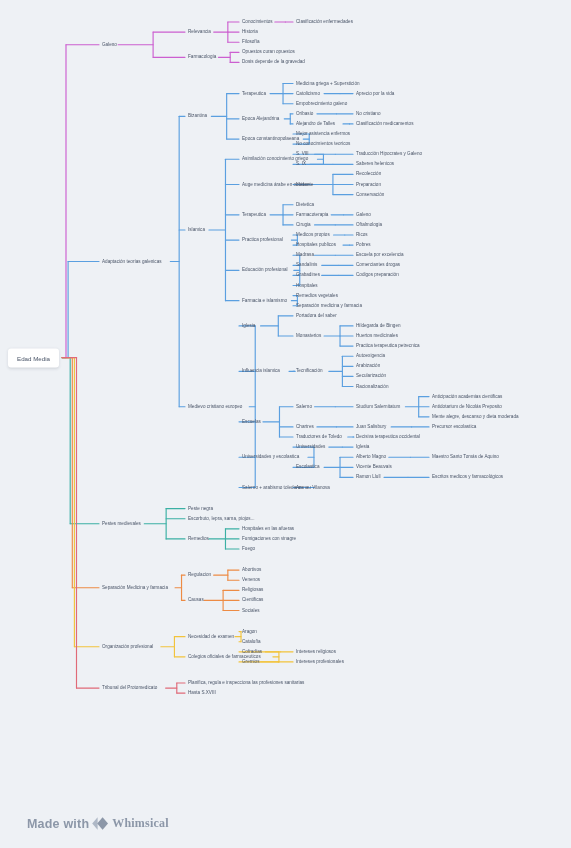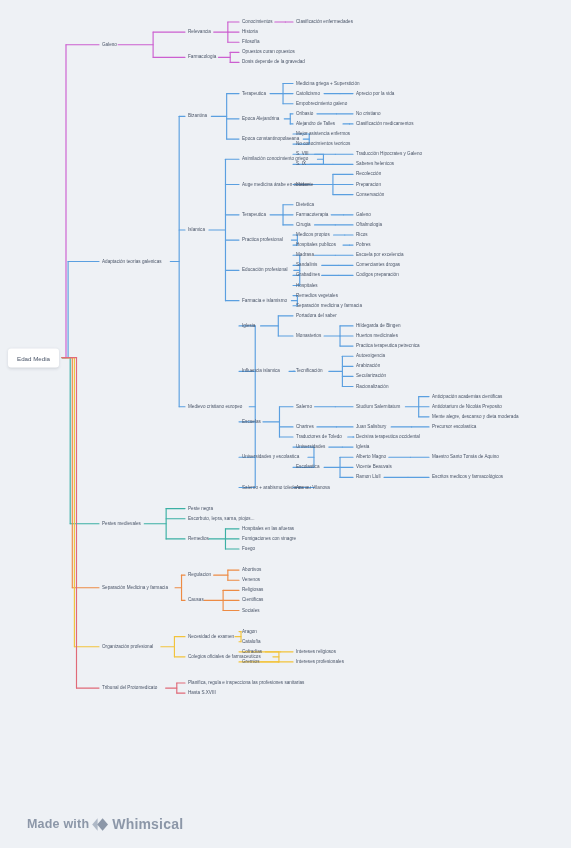--- a/index.html
+++ b/index.html
@@ -36,21 +36,21 @@
   .footer {
     position: absolute;
     left: 27px; top: 816px;
     display: flex; align-items: center; gap: 2px;
     color: #8c97a8;
     font-size: 12.5px;
     font-weight: bold;
     letter-spacing: .2px;
   }
   .footer .mark { display:flex; align-items:center; }
-  .wm-name { font-size: 14px; }
+  .wm-name { font-size: 12px; font-family: Liberation Serif, serif; }
 </style>
 </head>
 <body>
 
 <div id="canvas">
   <svg id="wires">
       <path d="M118.214 44.72500000000001 L153.107 44.72500000000001" stroke="#cc5fd0" stroke-width="1.15" fill="none" stroke-linecap="round"></path>
       <path d="M153.107 32.1 L153.107 57.35000000000001" stroke="#cc5fd0" stroke-width="1.15" fill="none" stroke-linecap="round"></path>
       <path d="M153.107 32.1 L185 32.1" stroke="#cc5fd0" stroke-width="1.15" fill="none" stroke-linecap="round"></path>
       <path d="M213.69 32.1 L227.845 32.1" stroke="#cc5fd0" stroke-width="1.15" fill="none" stroke-linecap="round"></path>

